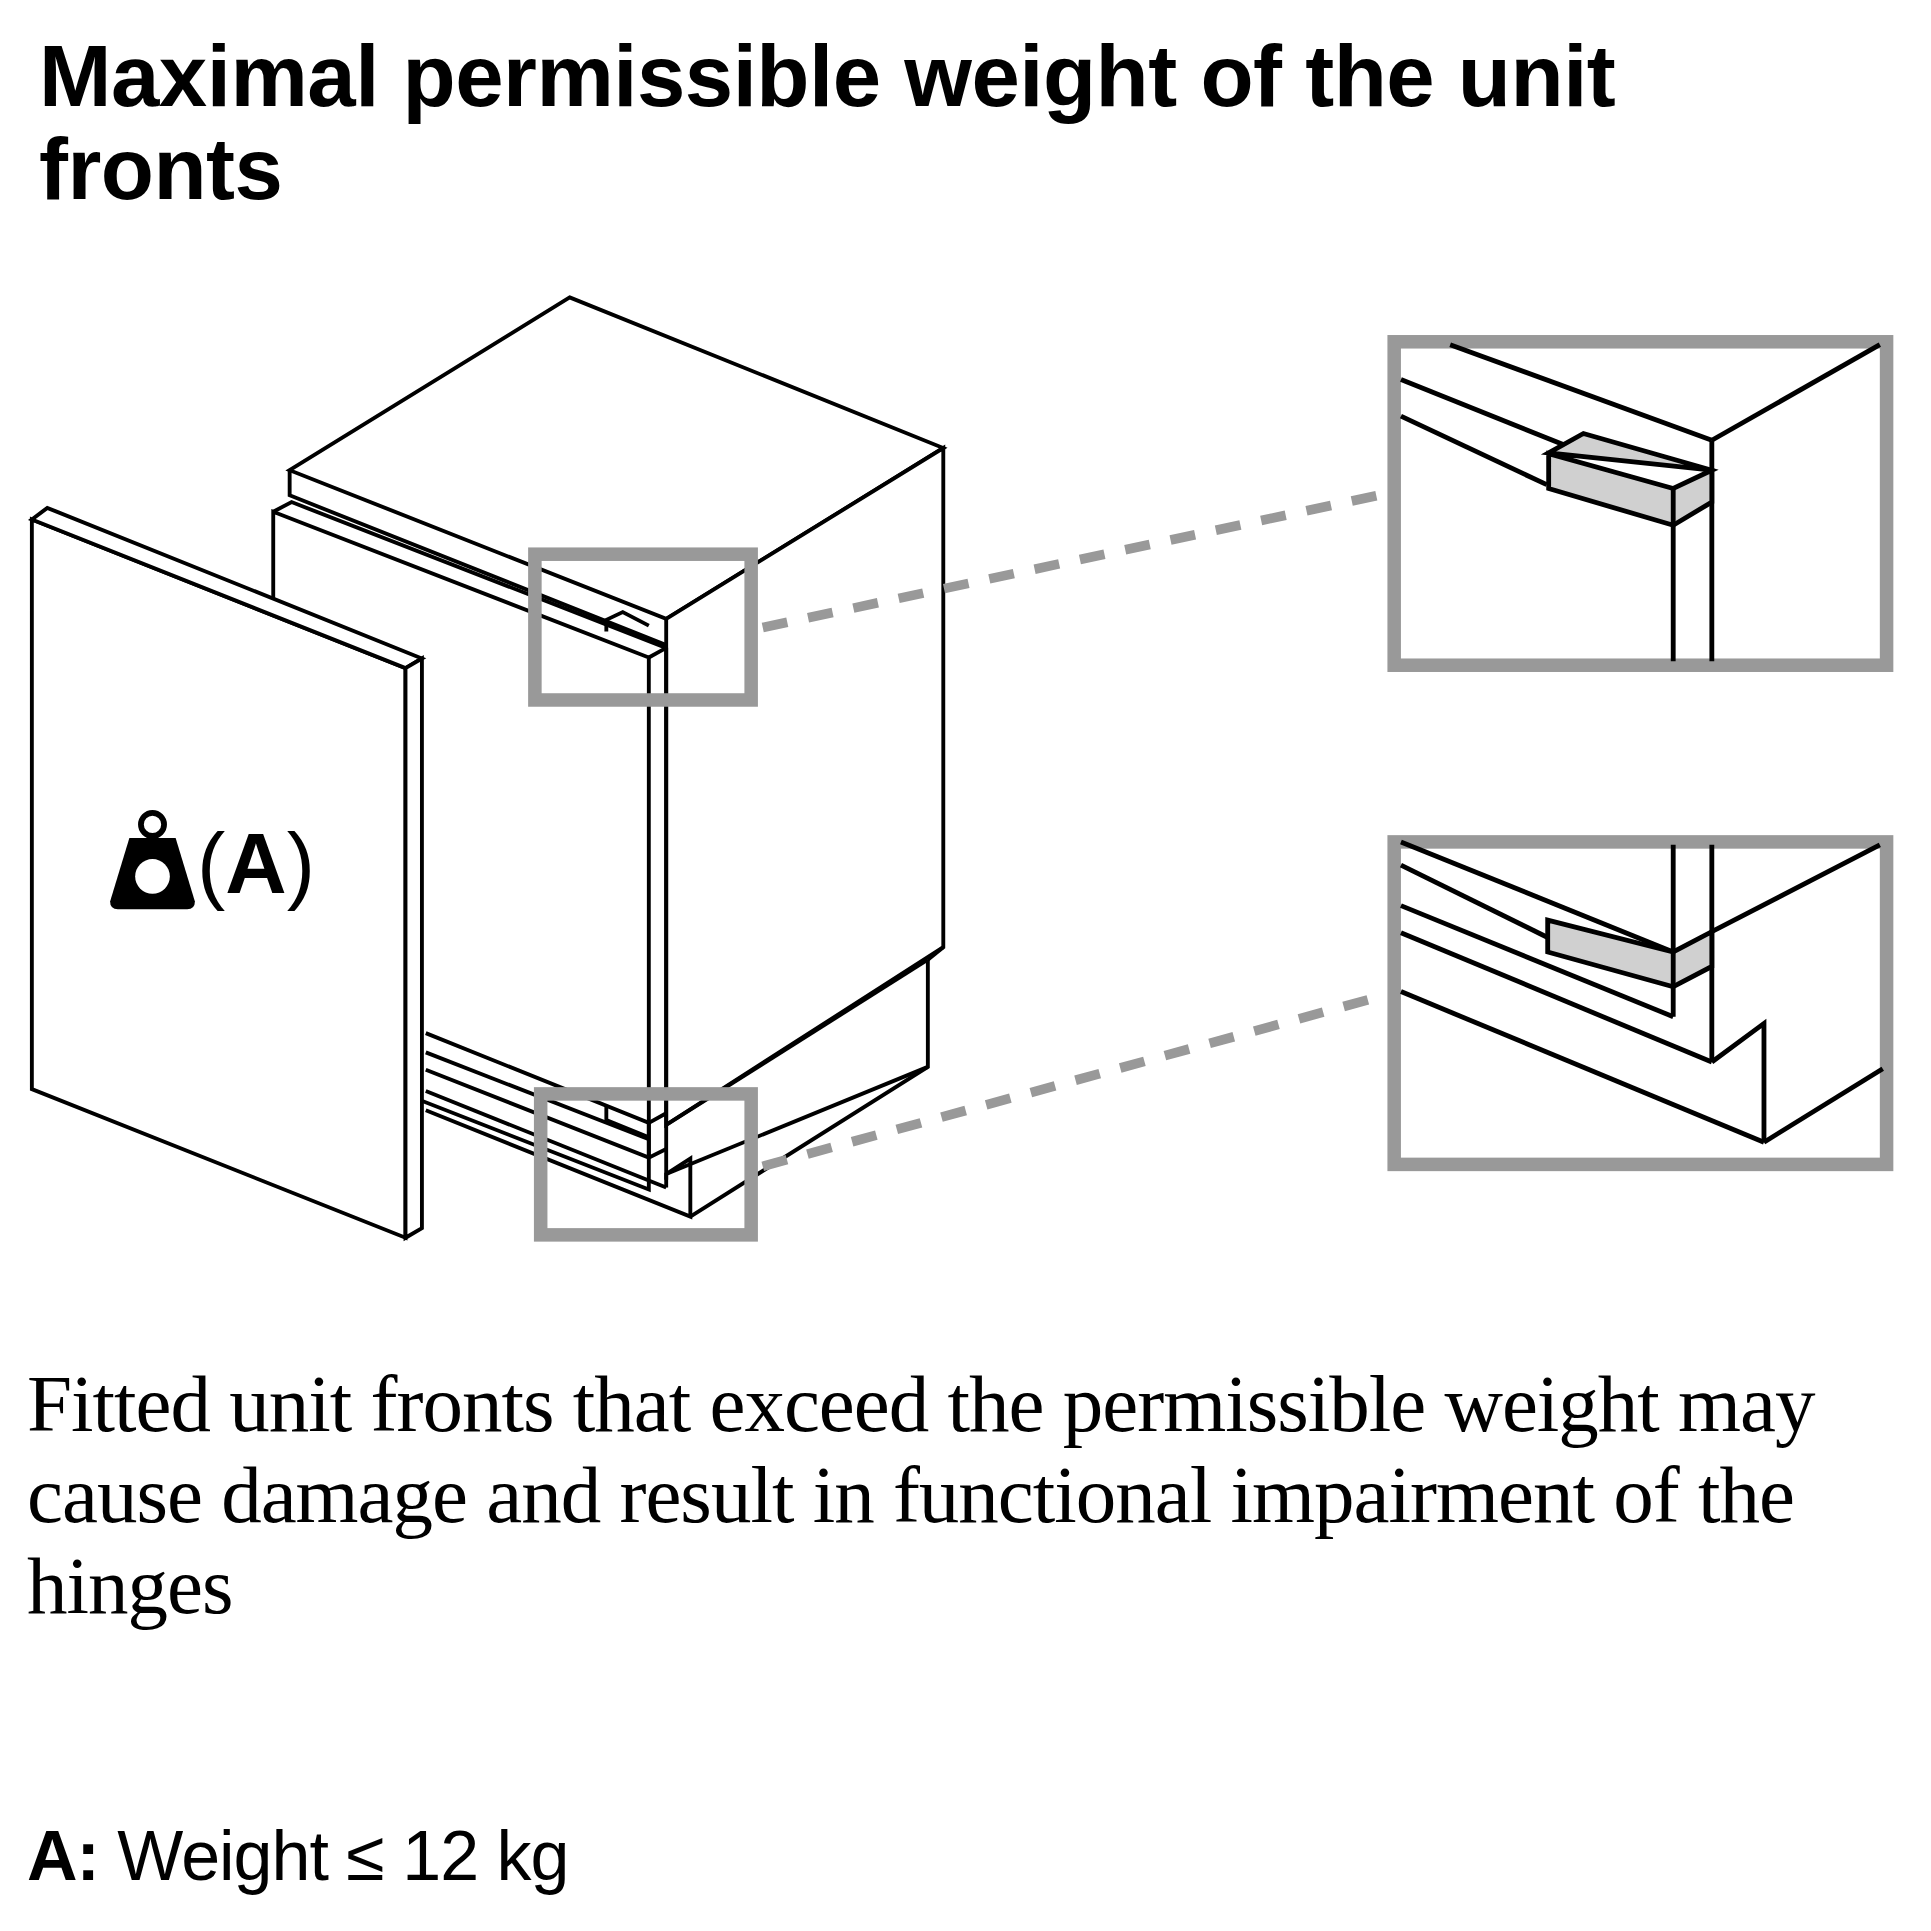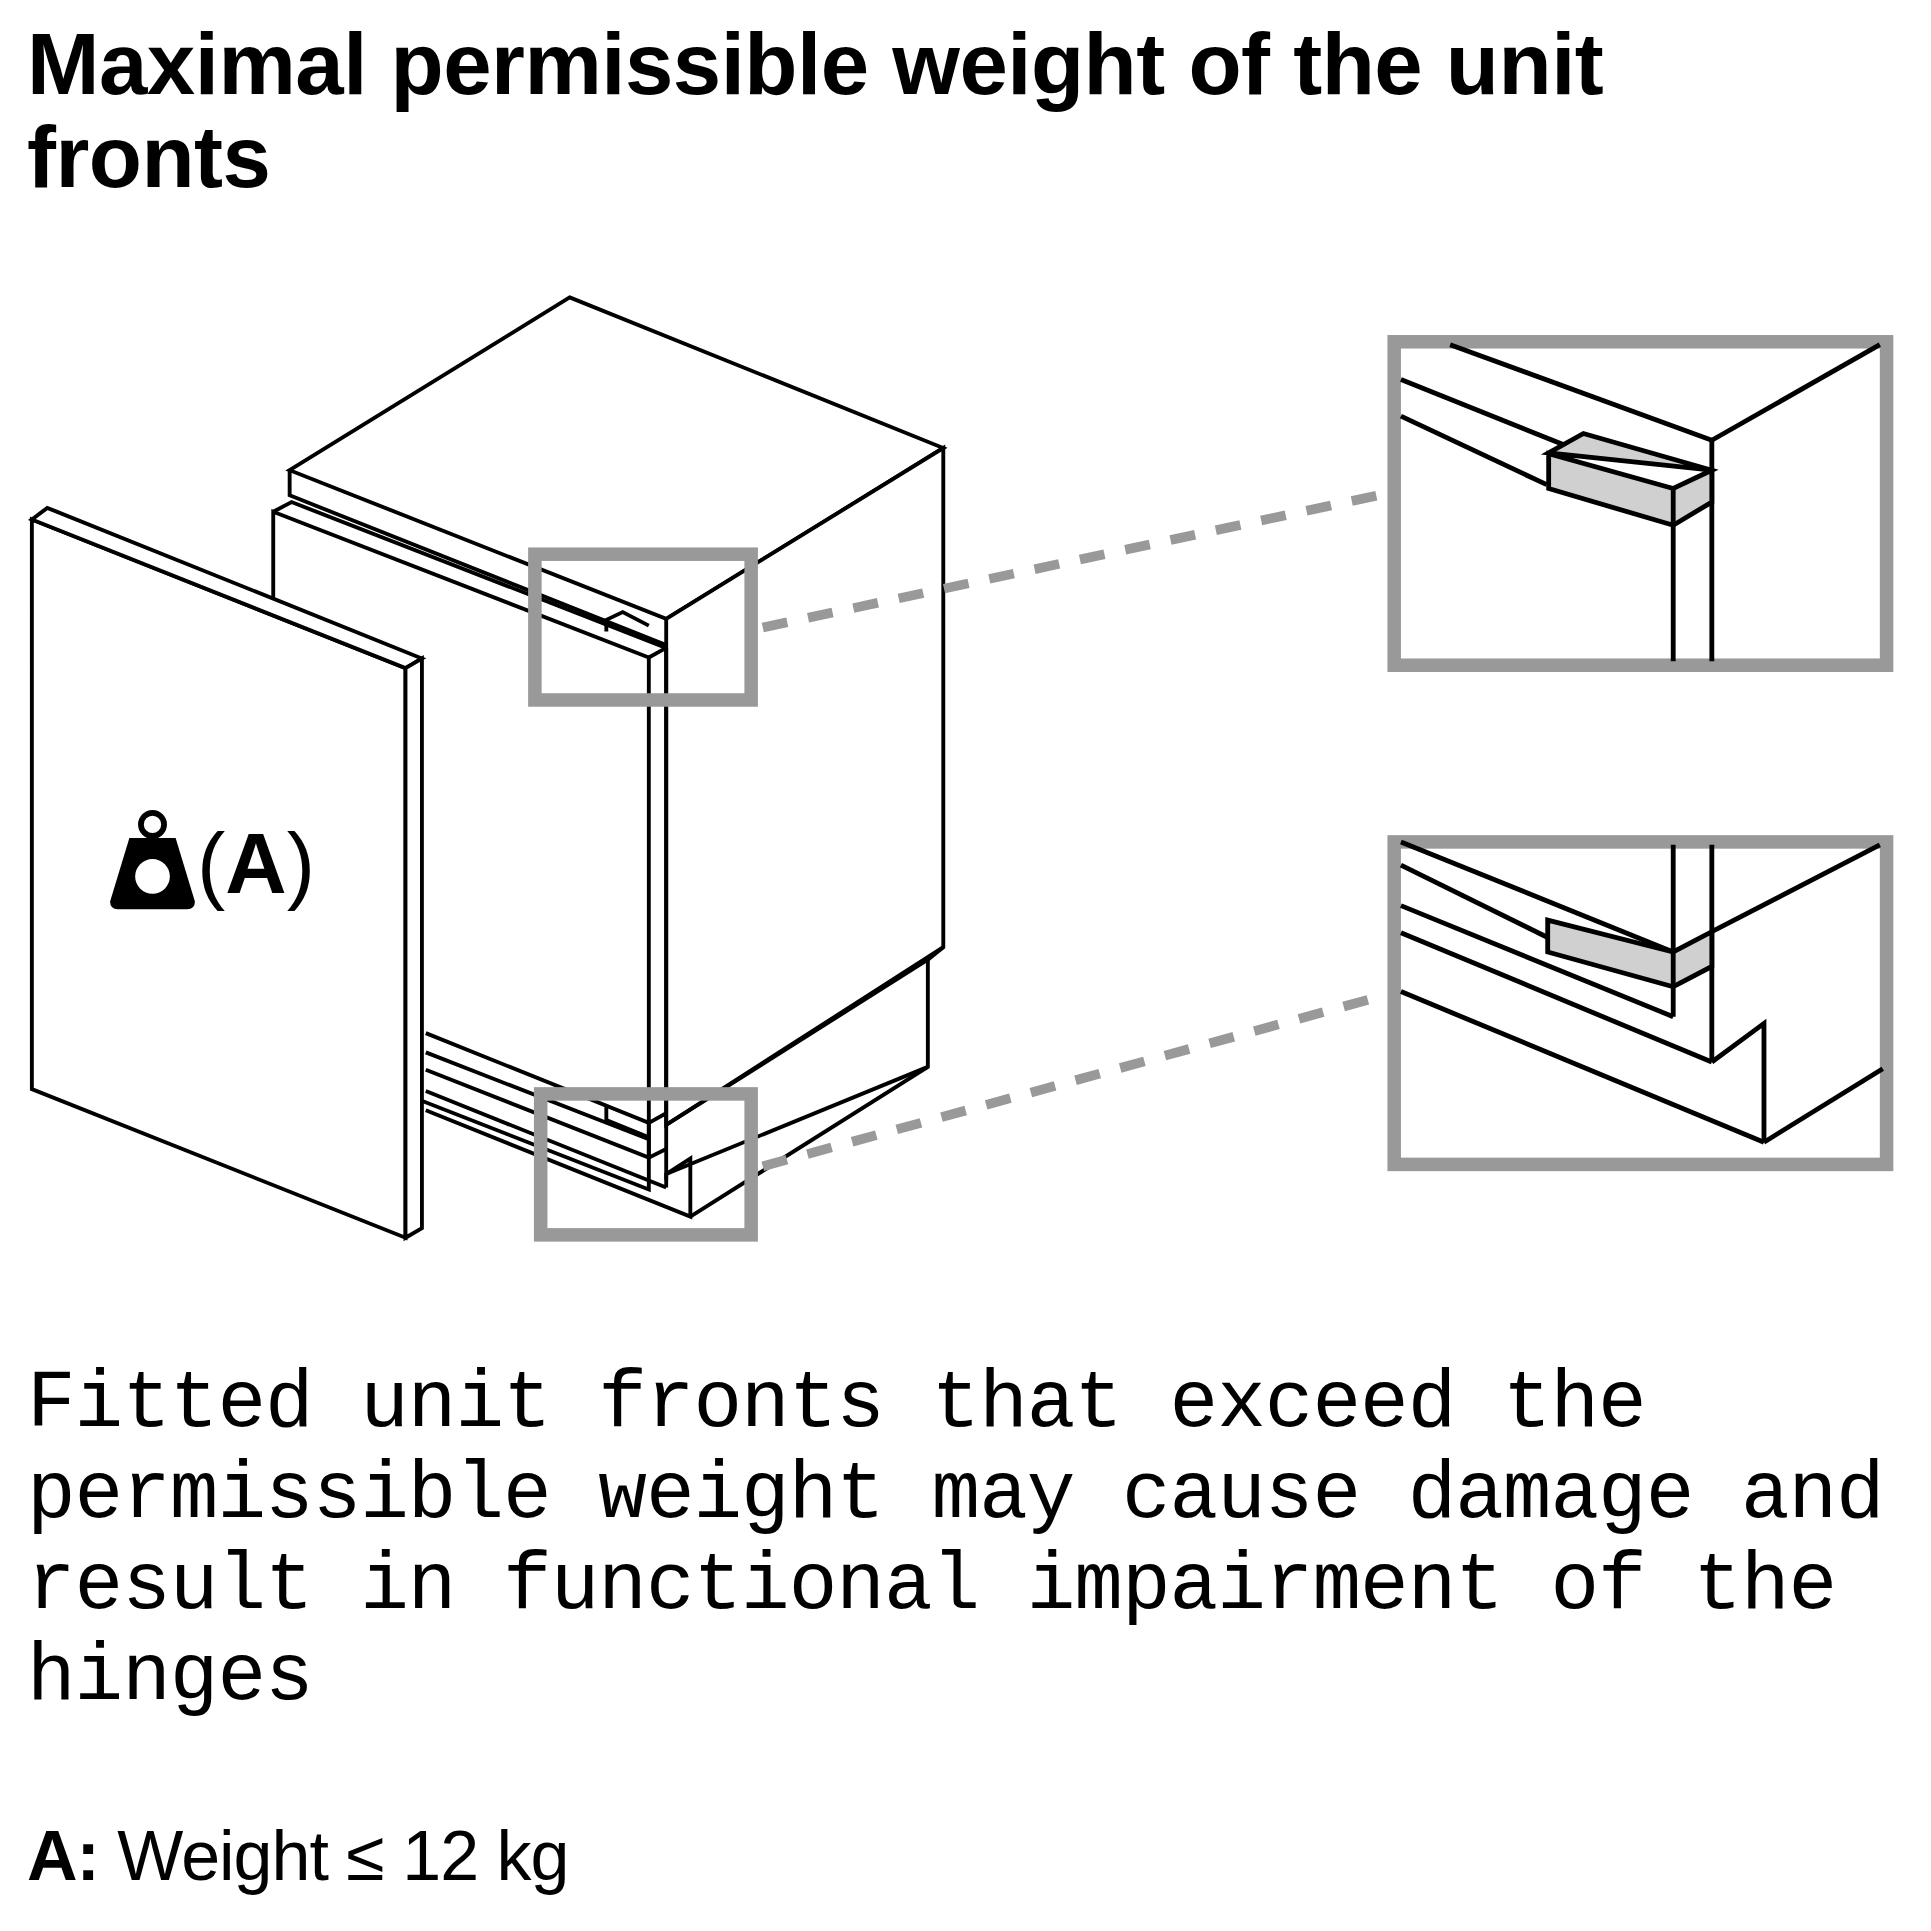--- a/index.html
+++ b/index.html
@@ -1,24 +1,24 @@
 <!DOCTYPE html>
 <html><head>
   <meta charset="utf-8">
   <style>
     html, body { margin: 0; padding: 0; background: #ffffff; }
     body { width: 1931px; height: 1931px; position: relative; overflow: hidden;
            font-family: "Liberation Sans", sans-serif; color: #000; }
     .title { position: absolute; left: 27px; top: 17.4px; width: 1834px;
              font-family: "Liberation Sans", sans-serif; font-weight: bold;
-             font-size: 87px; line-height: 93px; margin: 0; letter-spacing: -0.5px; }
+             font-size: 87px; line-height: 93px; margin: 12px; letter-spacing: -0.5px; }
     .diagram { position: absolute; left: 0; top: 0; width: 1931px; height: 1931px; }
     .body-text { position: absolute; left: 27px; top: 1359px; width: 1883px;
                  font-size: 81px; line-height: 91px; margin: 0;
-                 font-family: Liberation Mono, monospace; letter-spacing: -1px; }
+                 font-family: Liberation Serif, serif; letter-spacing: -1px; }
     .legend { position: absolute; left: 27px; top: 1810px; font-size: 70px; line-height: 93px;
               font-family: "Liberation Sans", sans-serif; letter-spacing: -1px; }
     .legend .key { font-weight: bold; }
     .door-label { position: absolute; left: 108px; top: 809px; display: flex; align-items: center; }
     .door-label .lbl { font-size: 85px; font-weight: bold; font-family: "Liberation Sans", sans-serif; }
     .door-label .paren { font-weight: normal; }
   </style>
 </head>
 <body>
 

